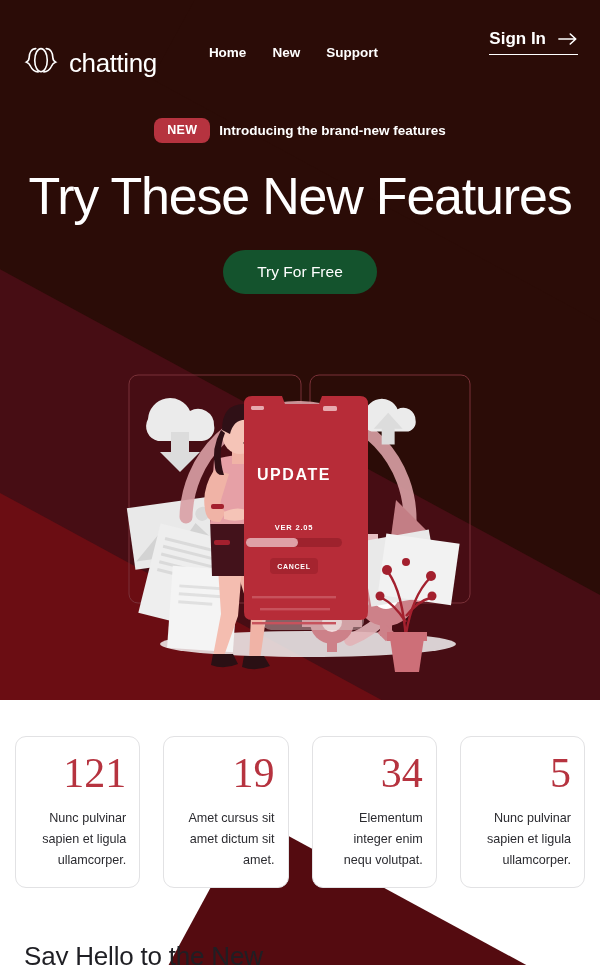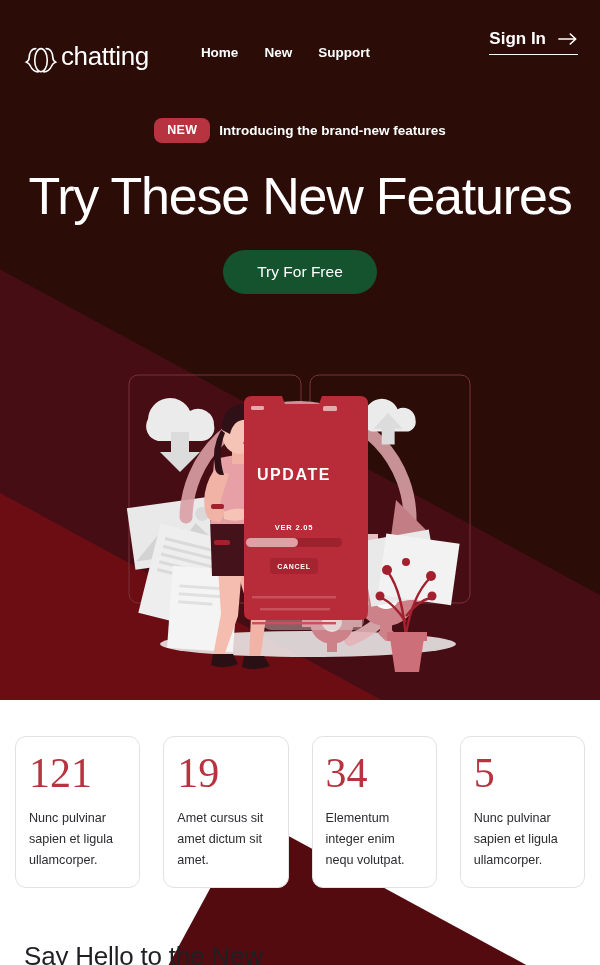--- a/index.html
+++ b/index.html
@@ -51,21 +51,21 @@
     background:#540b10; transform:rotate(28.5deg); transform-origin:0 0;
   }
 
   
   .nav{
     position:absolute; z-index:20; left:0; top:0;
     width:600px; height:84px;
     display:flex; align-items:center;
     padding:0 22px;
   }
-  .brand{ display:flex; align-items:flex-start; gap:1px; cursor:pointer;margin-top:35px; }
+  .brand{ display:flex; align-items:flex-end; gap:9px; cursor:pointer;margin-top:35px; }
   .brand-mark{ width:38px; height:38px; display:block; }
   .brand-name{
     font-size:26px; color:#ffffff; letter-spacing:-0.4px; font-weight:400;
   }
   .nav-links{
     display:flex; align-items:center; gap:26px;
     margin-left:52px;
     margin-top:20px;
   }
   .nav-link{
@@ -123,21 +123,21 @@
     position:absolute; z-index:16;
     left:118px; top:372px; width:364px; height:316px;text-align:right;
   }
   .illus svg{ display:block; width:364px; height:316px; }
 
   
   .stats{
     position:absolute; z-index:10;
     left:15px; top:736px;
     width:570px;
-    display:flex; gap:23px;
+    display:flex; gap:23px;text-align:right;
   }
   .stat-card{
     width:128px; height:152px;
     background:#ffffff;
     border:1px solid #e2e2e4;
     border-radius:11px;
     padding:14px 13px 0 13px;
   }
   .stat-num{
     font-family:"Liberation Serif", serif;

